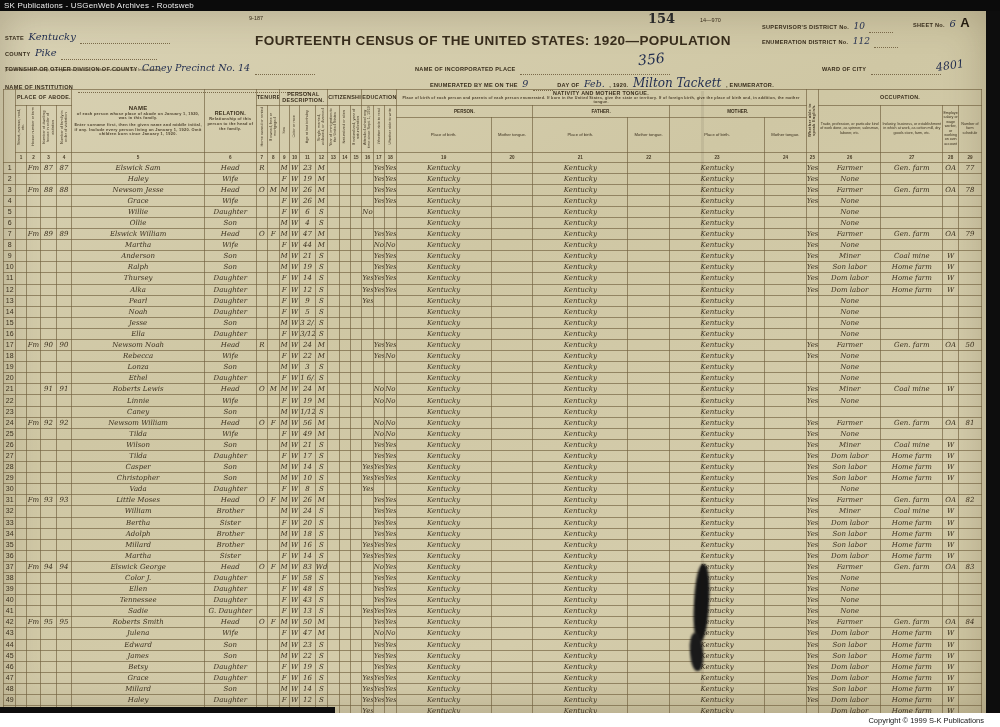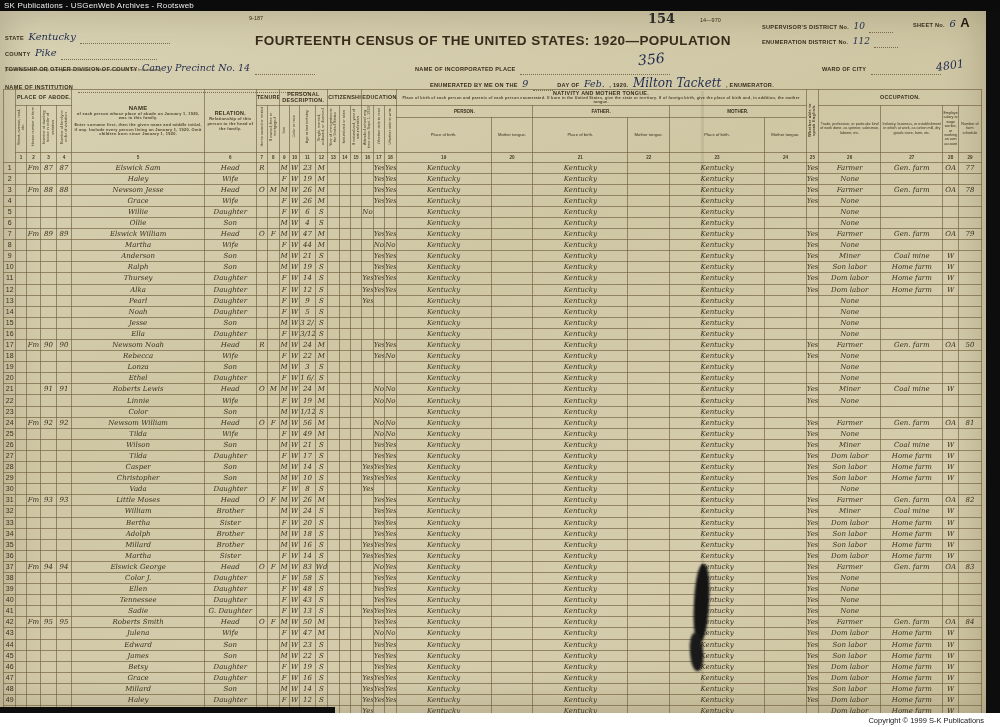--- a/index.html
+++ b/index.html
@@ -962,21 +962,21 @@
           <td class="c-occ hw"></td>
           <td class="hw"></td>
           <td class="hw red"></td>
         </tr>
         <tr class="data">
           <td class="c-ln">23</td>
           <td></td>
           <td class="hw"></td>
           <td class="hw"></td>
           <td class="hw"></td>
-          <td class="c-name hw">Color</td>
+          <td class="c-name hw">Caney</td>
           <td class="c-rel hw">Son</td>
           <td class="hw"></td>
           <td class="hw"></td>
           <td class="hw">M</td>
           <td class="hw">W</td>
           <td class="hw">1/12</td>
           <td class="hw">S</td>
           <td></td>
           <td></td>
           <td></td>

